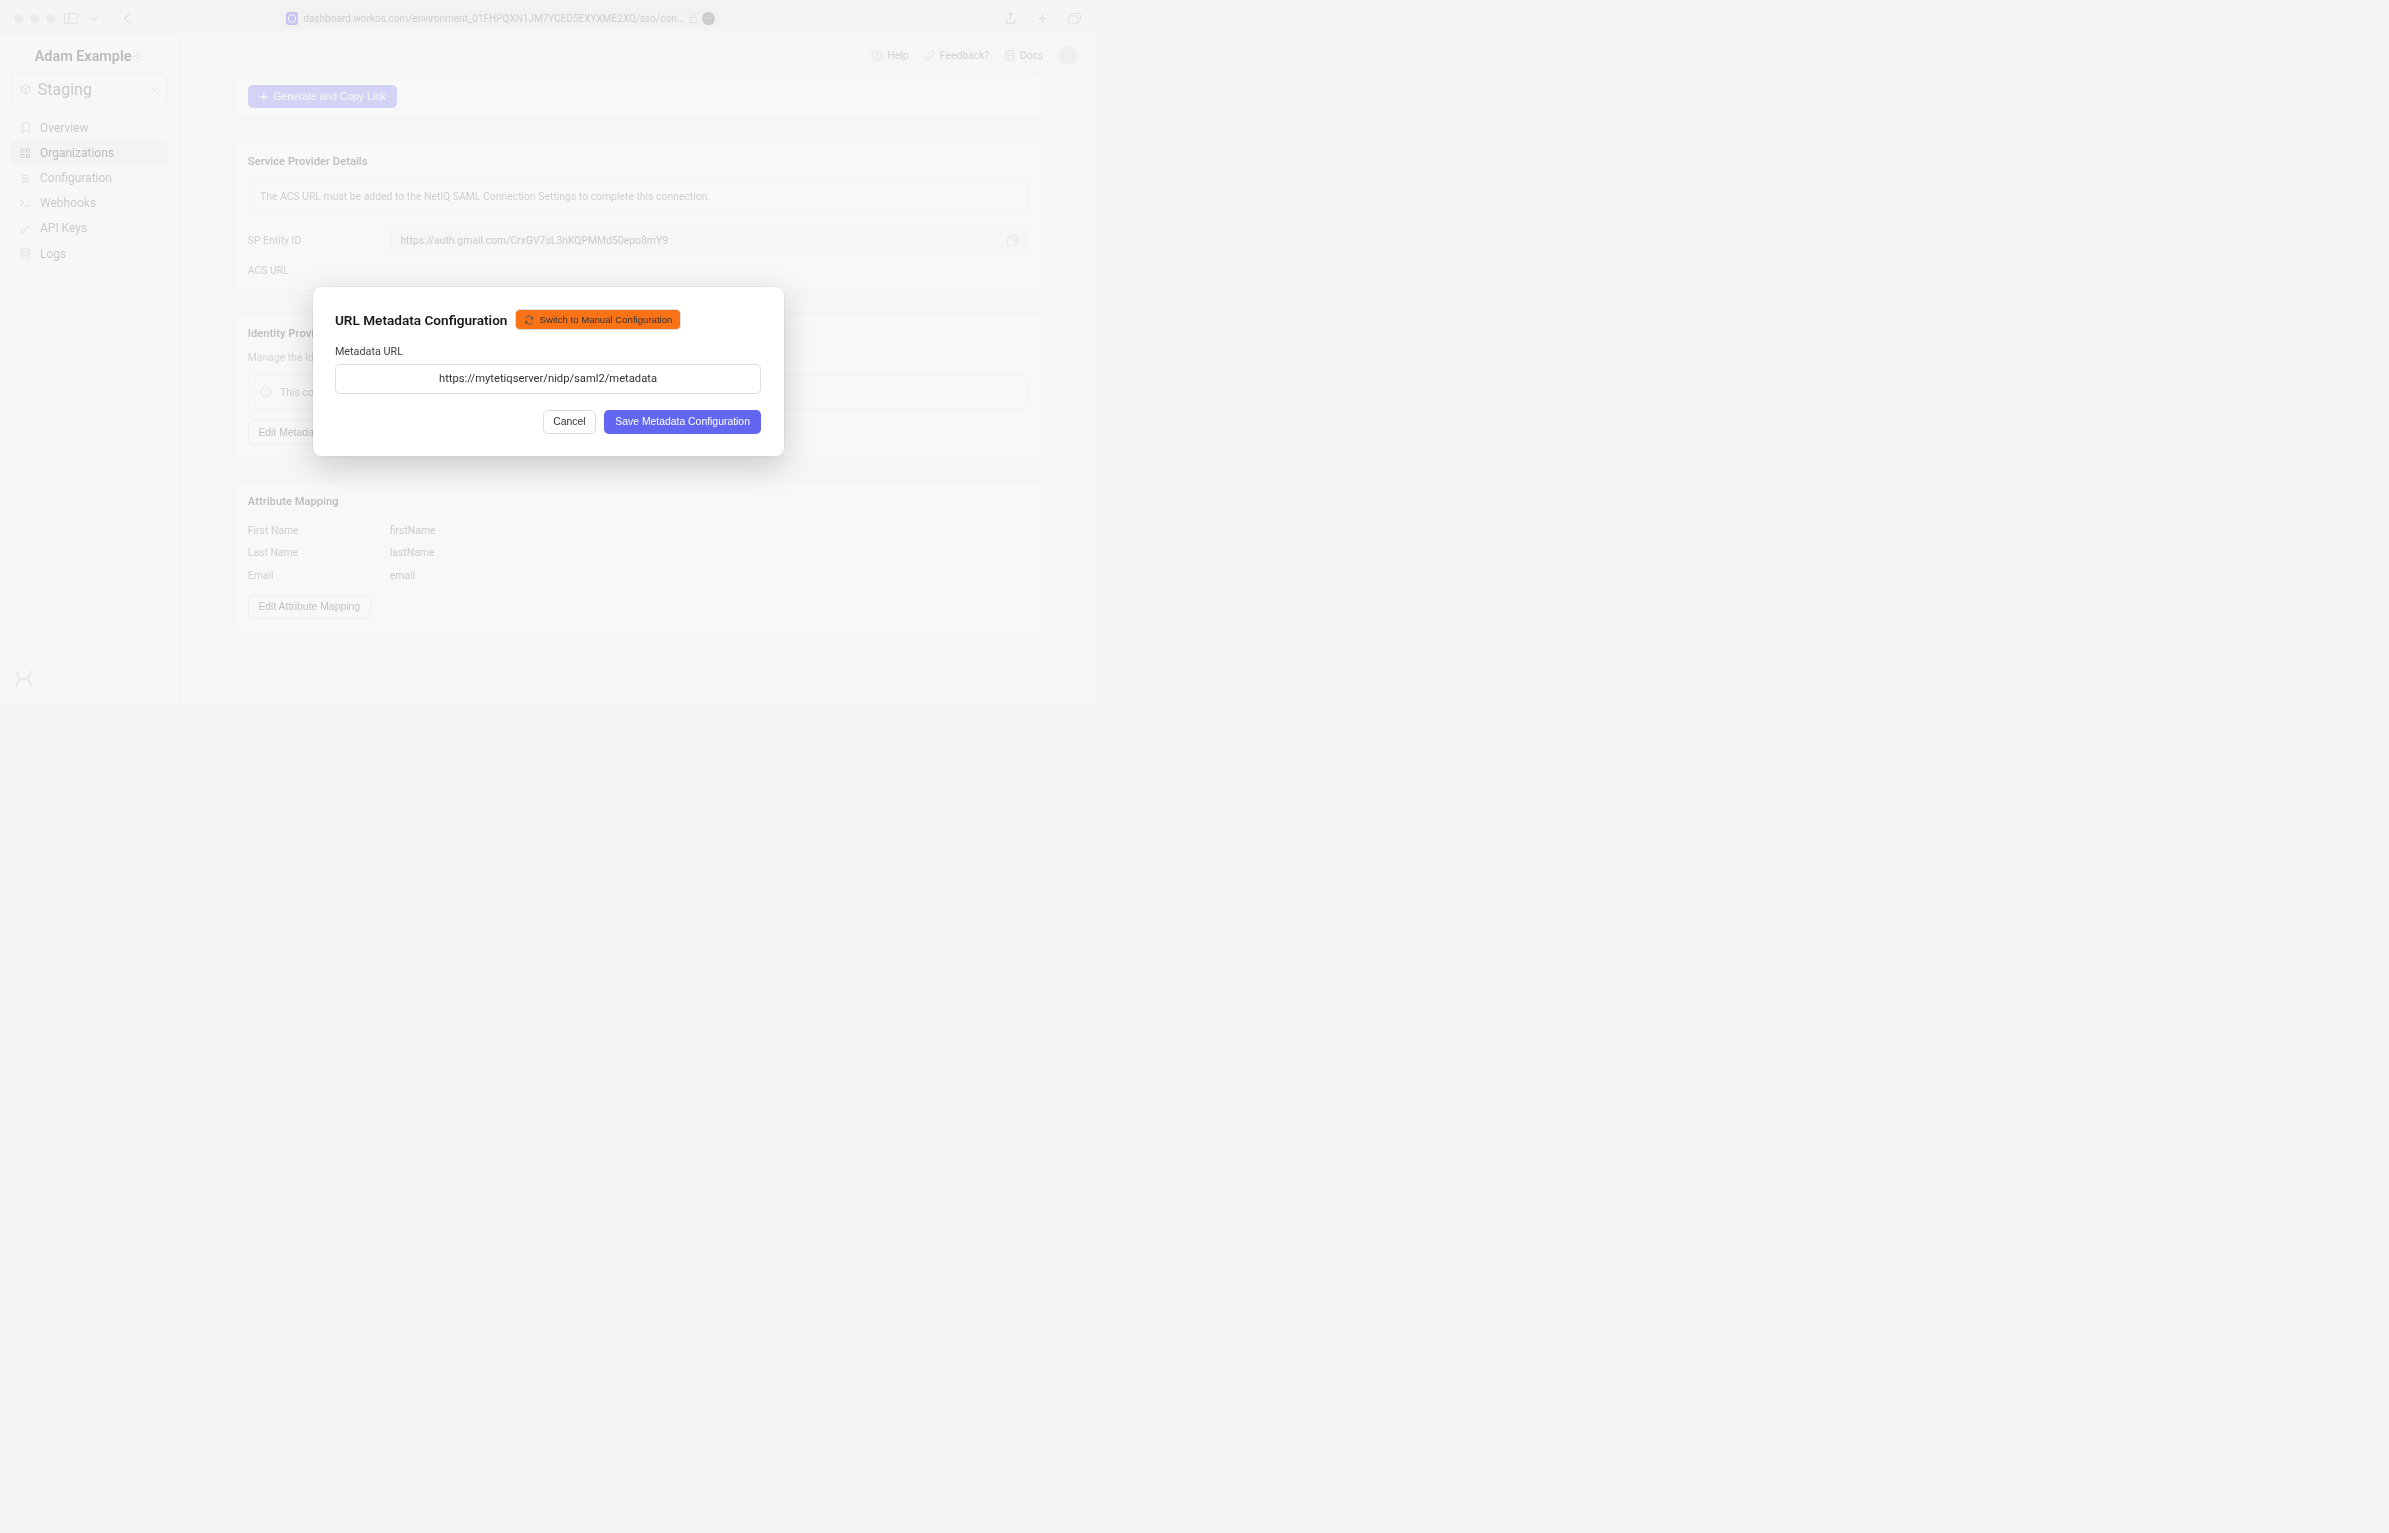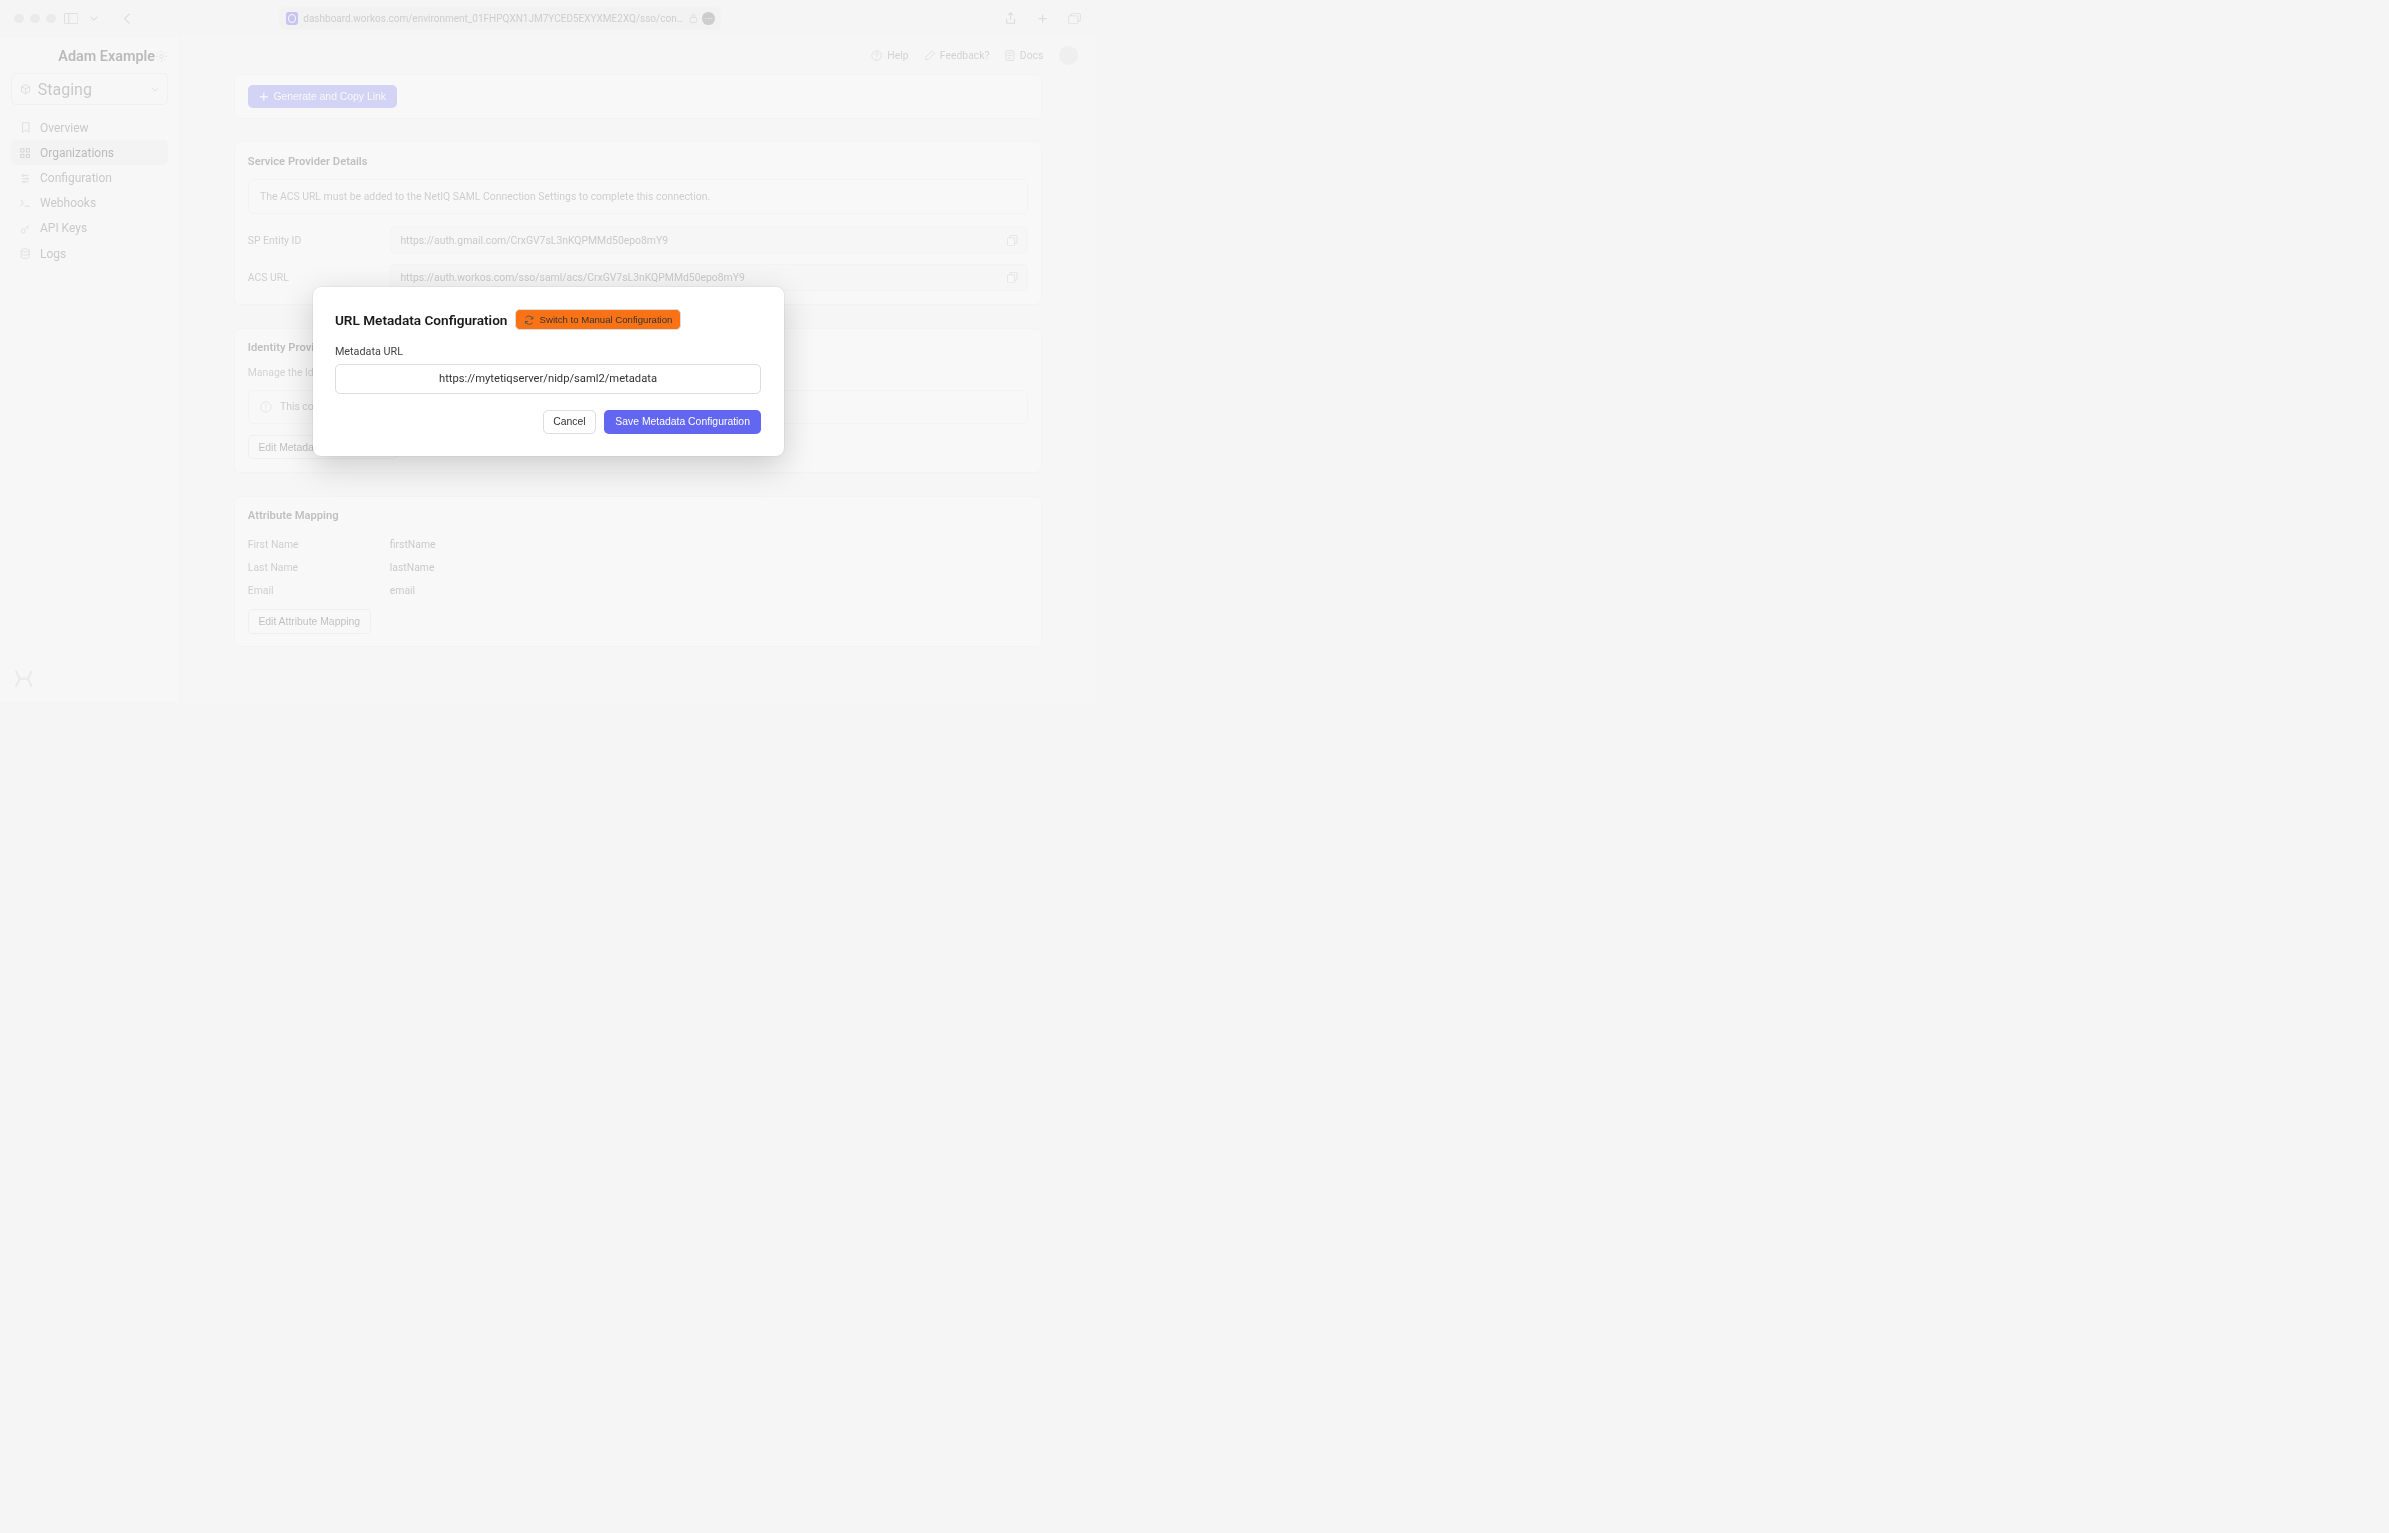--- a/index.html
+++ b/index.html
@@ -47,21 +47,21 @@
   height: calc(703px - 37px);
 }
 .sidebar {
   width: 180px;
   background: #fafafa;
   padding: 11.2px 11.2px;
   border-right: 0.8px solid #eee;
   display:flex;
   flex-direction:column;
 }
-.workspace-row { display:flex; align-items:center; justify-content:flex-end; margin-bottom:8px;}
+.workspace-row { display:flex; align-items:center; justify-content:center; margin-bottom:8px;}
 .workspace-name { font-size:14.4px; font-weight:600; color:#222;}
 .env-select {
   border:0.8px solid #e0e0e0; border-radius:4.8px; padding:5.6px 8px;
   display:flex; align-items:center; gap:6.4px; font-size:16px; color:#555;
   justify-content:space-between; margin-bottom:9.6px;
 }
 .env-left { display:flex; align-items:center; gap:6.4px;}
 .nav-item {
   display:flex; align-items:center; gap:8px; padding:5.6px 8px; border-radius:4.8px;
   color:#555; font-size:12px; cursor:pointer;
@@ -343,29 +343,20 @@
             <span class="copy-icon">
                 <svg width="10.4" height="11.2" viewBox="0 0 13 14">
                   <rect x="3.5" y="0.5" width="9" height="10" rx="1.5" fill="none" stroke="#aaa"></rect>
                   <rect x="0.5" y="3.5" width="9" height="10" rx="1.5" fill="white" stroke="#aaa"></rect>
                 </svg>
               </span>
           </div>
         </div>
         <div class="field-row" style="margin-bottom:0">
           <div class="field-label">ACS URL</div>
-          <div class="field-input">
-            <span style="flex:1">https://auth.workos.com/sso/saml/acs/CrxGV7sL3nKQPMMd50epo8mY9</span>
-            <span class="copy-icon">
-                <svg width="10.4" height="11.2" viewBox="0 0 13 14">
-                  <rect x="3.5" y="0.5" width="9" height="10" rx="1.5" fill="none" stroke="#aaa"></rect>
-                  <rect x="0.5" y="3.5" width="9" height="10" rx="1.5" fill="white" stroke="#aaa"></rect>
-                </svg>
-              </span>
-          </div>
         </div>
       </div>
 
       <div class="card">
         <div class="section-title">Identity Provider C</div>
         <div class="section-sub">Manage the Identit</div>
         <div class="conn-banner">
           <span>
               <svg width="12" height="12" viewBox="0 0 15 15">
                 <circle cx="7.5" cy="7.5" r="6.5" fill="none" stroke="#aaa"></circle>

